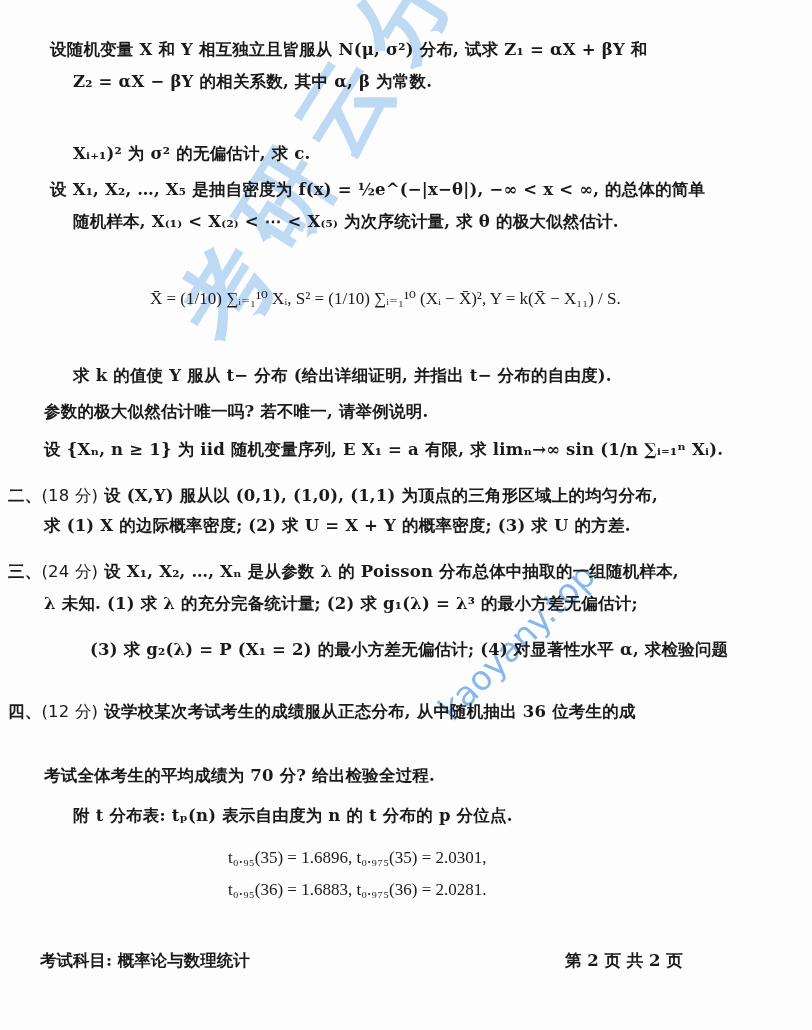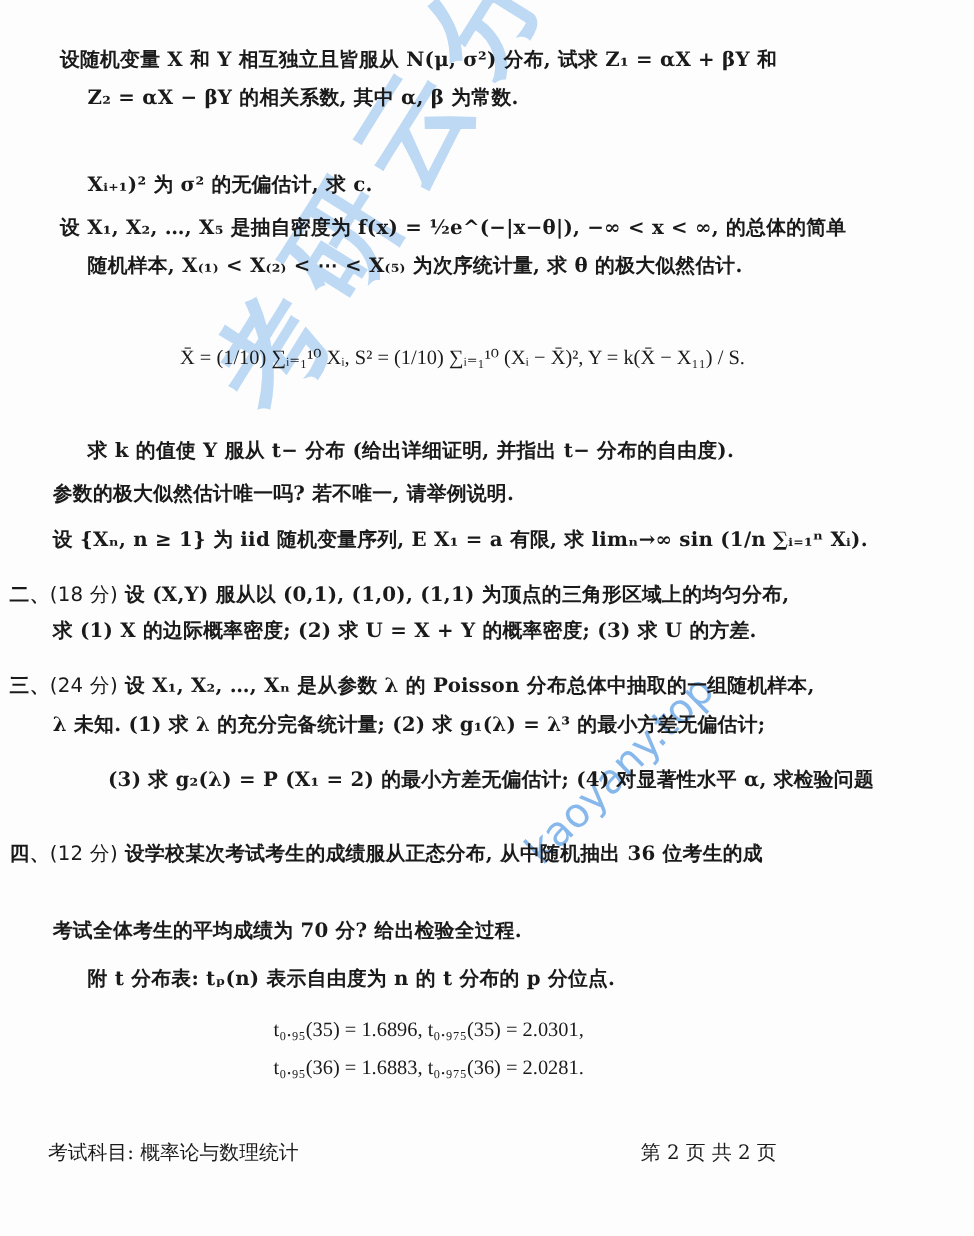--- a/index.html
+++ b/index.html
@@ -6,21 +6,21 @@
   body {
     width: 812px; height: 1030px; background: #fdfdfd; position: relative; overflow: hidden;
     font-family: "DejaVu Serif", "Liberation Serif", serif; color: #1a1a1a;
   }
   .page { position: absolute; left: 0; top: 0; width: 812px; height: 1030px; }
   .line { position: absolute; font-size: 16.5px; line-height: 20px; white-space: nowrap; font-weight: bold; letter-spacing: 0.2px; }
   .formula { position: absolute; font-family: "Liberation Serif", "DejaVu Serif", serif; font-size: 17px; white-space: nowrap; }
   .watermark { position: absolute; pointer-events: none; color: #a9cdf2; opacity: 0.75; font-family: "DejaVu Sans", sans-serif; }
   .wm1 { left: 150px; top: 300px; font-size: 92px; font-weight: bold; transform: rotate(-58deg); transform-origin: left top; letter-spacing: 18px; }
   .wm2 { left: 430px; top: 700px; font-size: 34px; transform: rotate(-45deg); transform-origin: left top; color: #6aa7e8; opacity: 0.8; }
-  .footer { position: absolute; top: 950px; font-size: 16.5px; font-weight: normal; white-space: nowrap; }
+  .footer { position: absolute; top: 950px; font-size: 16.5px; font-weight: bold; white-space: nowrap; }
   .score { font-weight: normal; font-family: "DejaVu Sans", sans-serif; }
 </style>
 </head>
 <body>
 
 <div class="page">
 
   <div class="watermark wm1">考研云分享</div>
   <div class="watermark wm2">kaoyany.top</div>
 
@@ -55,14 +55,14 @@
   <div class="line" style="left:8px; top:702px;">
     <span>四、</span><span class="score">(12 分)</span>
     <span>设学校某次考试考生的成绩服从正态分布, 从中随机抽出 36 位考生的成</span>
   </div>
   <div class="line" style="left:44px; top:766px;">考试全体考生的平均成绩为 70 分? 给出检验全过程.</div>
   <div class="line" style="left:73px; top:806px;">附 t 分布表:  tₚ(n) 表示自由度为 n 的 t 分布的 p 分位点.</div>
   <div class="formula" style="left:228px; top:848px;">t₀.₉₅(35) = 1.6896,    t₀.₉₇₅(35) = 2.0301,</div>
   <div class="formula" style="left:228px; top:880px;">t₀.₉₅(36) = 1.6883,    t₀.₉₇₅(36) = 2.0281.</div>
 
   <div class="footer" style="left:40px;">考试科目: 概率论与数理统计</div>
-  <div class="footer" style="left:534px;text-align:right;">第 2 页    共 2 页</div>
+  <div class="footer" style="left:565px;text-align:right;">第 2 页    共 2 页</div>
 </div>
 
 </body></html>

